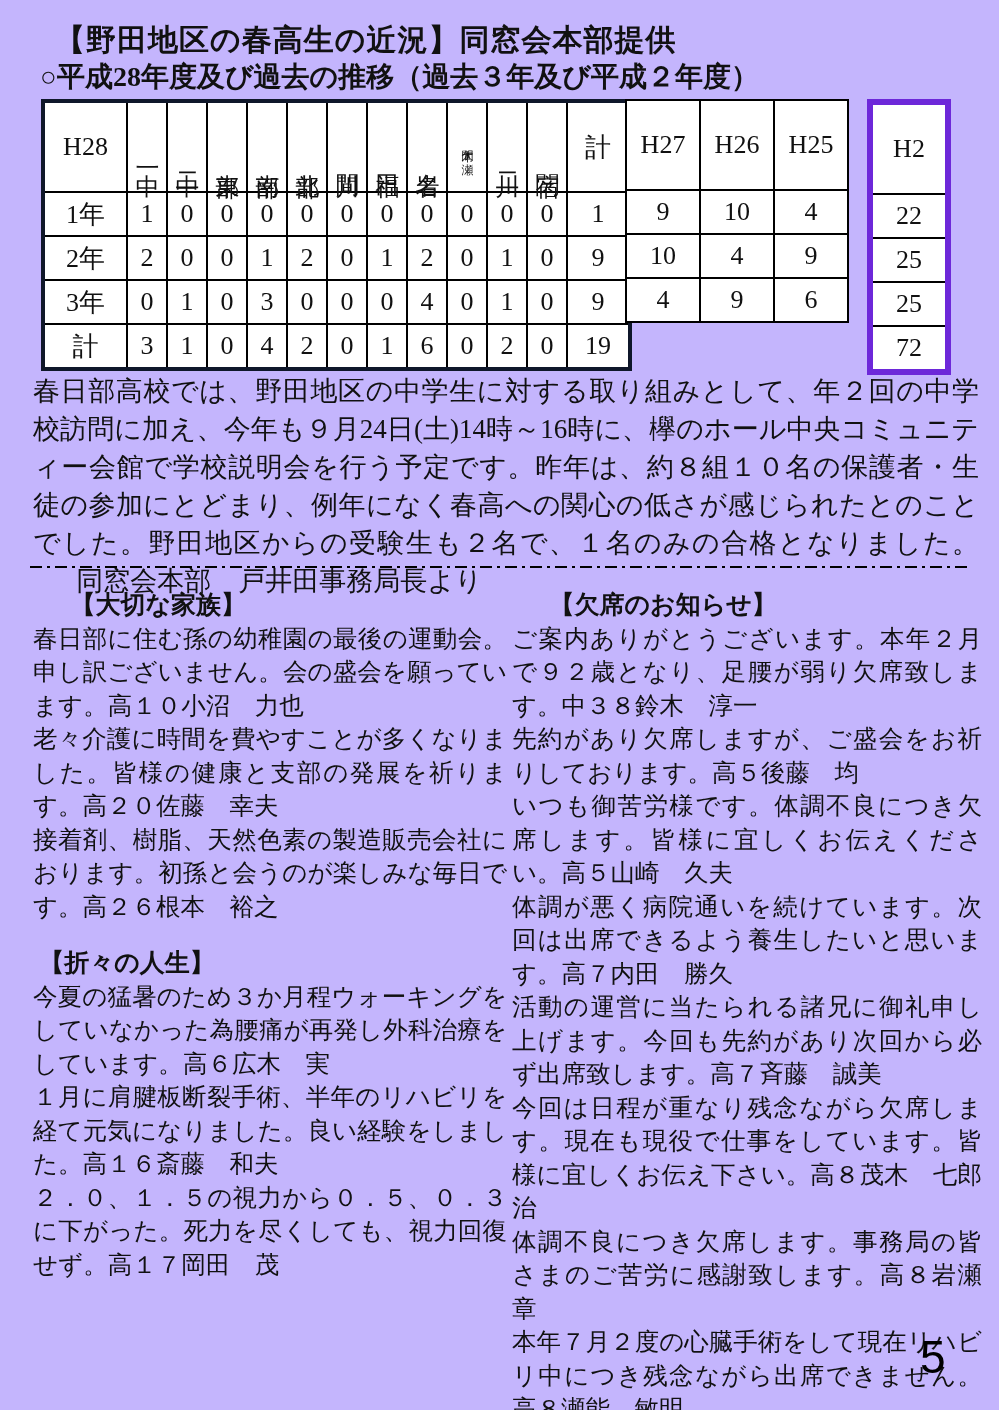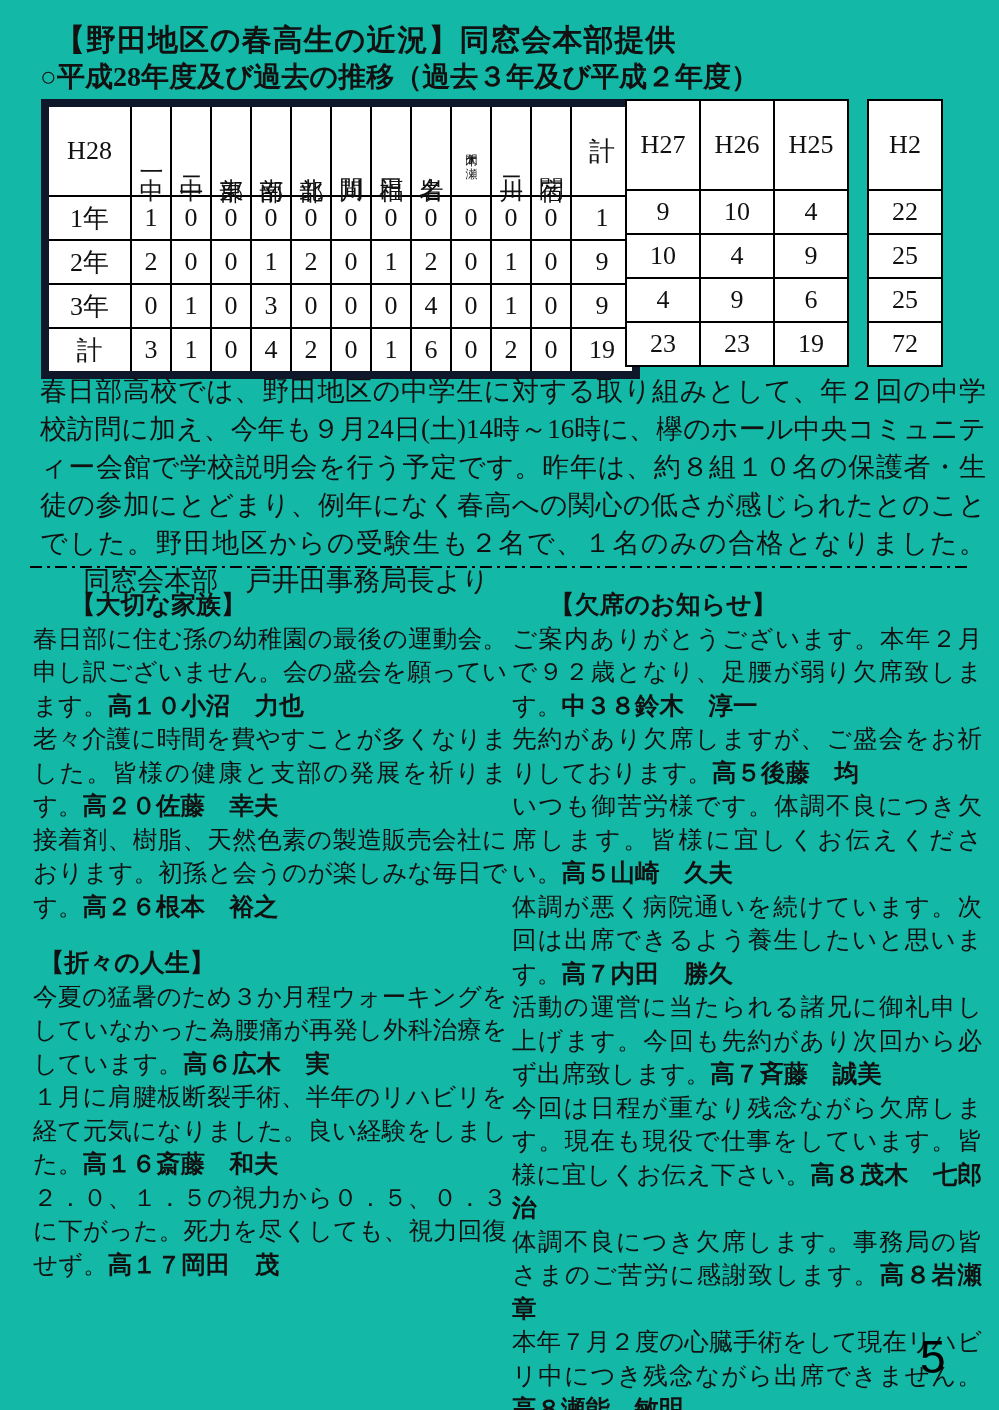--- a/index.html
+++ b/index.html
@@ -1,51 +1,51 @@
 <!DOCTYPE html>
 <html><head>
 <meta charset="utf-8">
 <style>
   html,body{margin:0;padding:0;background:#fff;}
-  .page{position:relative;width:999px;height:1410px;background:#14b8a6;overflow:hidden;
+  .page{position:relative;width:999px;height:1410px;background:#c4b5fd;overflow:hidden;
         font-family:"Liberation Serif","DejaVu Serif",serif;color:#111;}
   .title{position:absolute;left:55px;top:20px;font-size:30px;font-weight:bold;letter-spacing:1px;}
   .subtitle{position:absolute;left:40px;top:58px;font-size:28px;font-weight:bold;}
 
   table.tbl{border-collapse:collapse;background:#fff;table-layout:fixed;}
   table.tbl td{border:2px solid #000;text-align:center;vertical-align:middle;padding:0;font-size:26px;}
-  table.main{position:absolute;left:41px;top:99px;border:8px solid #0f172a;}
+  table.main{position:absolute;left:41px;top:99px;border:4px solid #0f172a;}
   table.main td.rowlab{width:81px;font-size:26px;}
   table.main td.c{width:38px;}
   table.main td.tot{width:60px;}
   tr.hdr td{height:88px;}
   tr.datarow td{height:42px;}
   .vh{writing-mode:vertical-rl;text-orientation:upright;display:inline-block;line-height:1.05;
       font-size:24px;font-weight:normal;}
   .vh-small{font-size:12px;line-height:1.1;}
   table.past{position:absolute;left:625px;top:99px;border:2px solid #000;}
   table.past td{width:72px;margin-left:40px;}
-  table.h2t{position:absolute;left:867px;top:99px;border:2px solid #6d28d9;}
+  table.h2t{position:absolute;left:867px;top:99px;border:6px solid #6d28d9;}
   table.h2t td{width:72px;}
 
   .report{position:absolute;left:33px;top:372px;width:946px;font-size:27px;line-height:38px;
-          text-align:justify;margin-left:7px;}
+          text-align:justify;}
   .report .body{text-indent:1em;display:inline;}
   .report .sig{margin-left:1.6em;}
 
   .sep{position:absolute;left:30px;top:566px;width:941px;height:2px;
        background:repeating-linear-gradient(to right,#000 0 12px,transparent 12px 17px,#000 17px 20px,transparent 20px 25px);}
 
   .col{position:absolute;top:588px;font-size:24.5px;line-height:33.5px;text-align:justify;}
   .col.left{left:33px;width:474px;}
   .col.right{left:512px;width:470px;}
   .sec-title{font-weight:bold;font-size:25px;padding-left:1.5em;text-align:left;}
   .sec-title.flush{padding-left:0.25em;margin-top:23px;}
   p.entry{margin:0;}
-  .pname{font-weight:bold;margin-top:16px;}
+  .pname{font-weight:normal;margin-top:16px;}
 
   .pagenum{position:absolute;left:920px;top:1330px;font-family:"Liberation Sans","DejaVu Sans",sans-serif;
            font-size:46px;color:#000;}
 </style>
 </head>
 <body>
 
 <div class="page">
 
   <div class="title">【野田地区の春高生の近況】同窓会本部提供</div>
@@ -146,25 +146,20 @@
     <tr class="datarow">
       <td>10</td>
       <td>4</td>
       <td>9</td>
     </tr>
     <tr class="datarow">
       <td>4</td>
       <td>9</td>
       <td>6</td>
     </tr>
-    <tr class="datarow">
-      <td>23</td>
-      <td>23</td>
-      <td>19</td>
-    </tr>
   </tbody>
     </table>
 
   <table class="tbl h2t">
     <tbody>
         <tr class="hdr">
       <td>H2</td>
     </tr>
     <tr class="datarow">
       <td>22</td>

